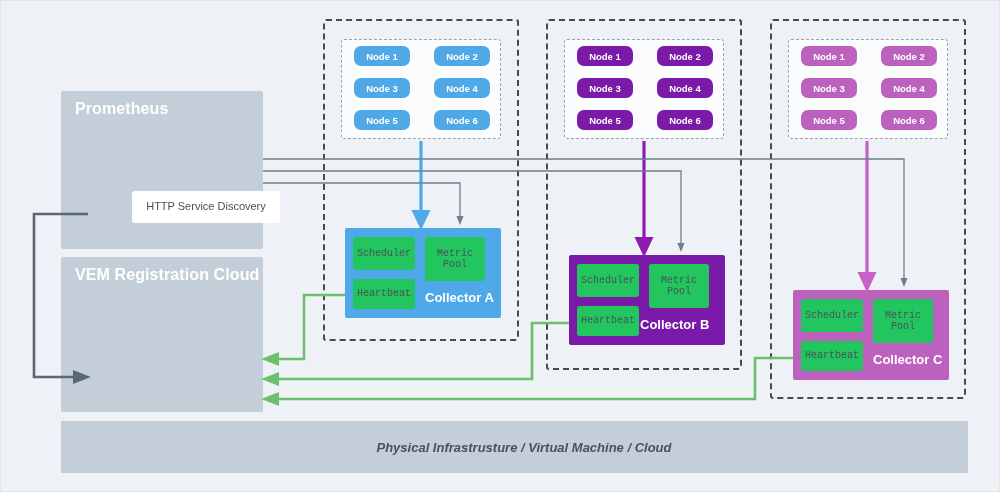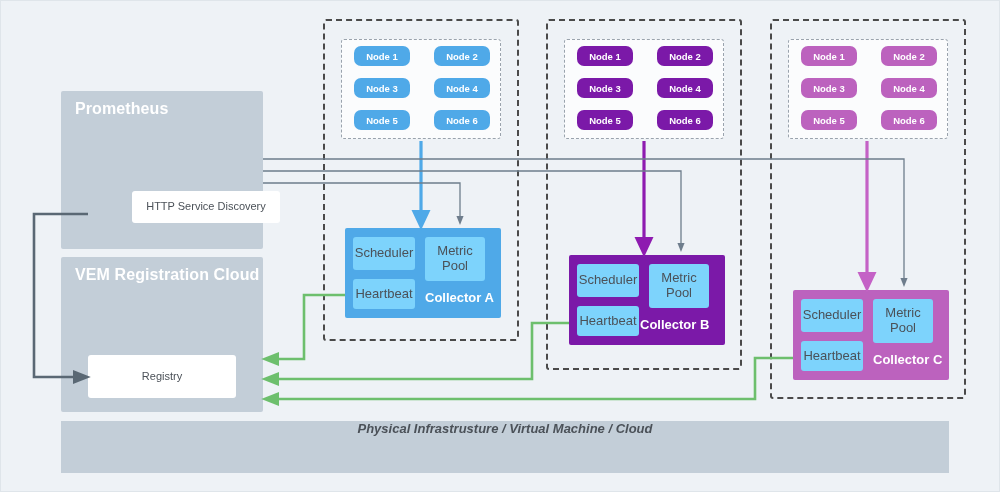--- a/index.html
+++ b/index.html
@@ -87,39 +87,41 @@
   }
   .collector-name {
     position: absolute;
     color: #ffffff;
     font-weight: bold;
     font-size: 13px;
     white-space: nowrap;
   }
   .coll-sub {
     position: absolute;
-    background: #7dd3fc;
+    background: #22c55e;
     border-radius: 3px;
     display: flex;
     align-items: center;
     justify-content: center;
     color: #4b5158;
-    font-size: 13px;
+    font-size: 10px;
     text-align: center;
     line-height: 1.15;
     box-sizing: border-box;
+    font-family: Liberation Mono, monospace;
   }
   .infra-bar {
     position: absolute;
     background: #c3ced8;
     border-radius: 0;
     display: flex;
-    align-items: flex-start;
+    align-items: center;
     justify-content: center;
     z-index: 2;
+    padding-left: 19px;
   }
   .infra-bar span {
     color: #4b5158;
     font-size: 13px;
     font-weight: bold;
     font-style: italic;
   }
 </style>
 </head>
 <body>
@@ -128,23 +130,20 @@
 
   <div class="panel" style="left:60px; top:90px; width:202px; height:158px;">
     <div class="panel-title">Prometheus</div>
   </div>
   <div class="white-box" style="left:87px; top:190px; width:148px; height:32px; z-index:3;margin-left:44px;">
     <span>HTTP Service Discovery</span>
   </div>
 
   <div class="panel" style="left:60px; top:256px; width:202px; height:155px;">
     <div class="panel-title">VEM Registration Cloud</div>
-  </div>
-  <div class="white-box" style="left:87px; top:354px; width:148px; height:43px; z-index:3;">
-    <span>Registry</span>
   </div>
 
   <div class="dashed-outer" style="left:322px; top:18px; width:196px; height:322px;"></div>
   <div class="dashed-inner" style="left:340px; top:38px; width:160px; height:100px;"></div>
 
   <div class="node-pill" style="left:353px; top:45px; background:#4FA9E8; z-index:3;">
       <span>Node 1</span>
     </div>
   <div class="node-pill" style="left:433px; top:45px; background:#4FA9E8; z-index:3;">
       <span>Node 2</span>

